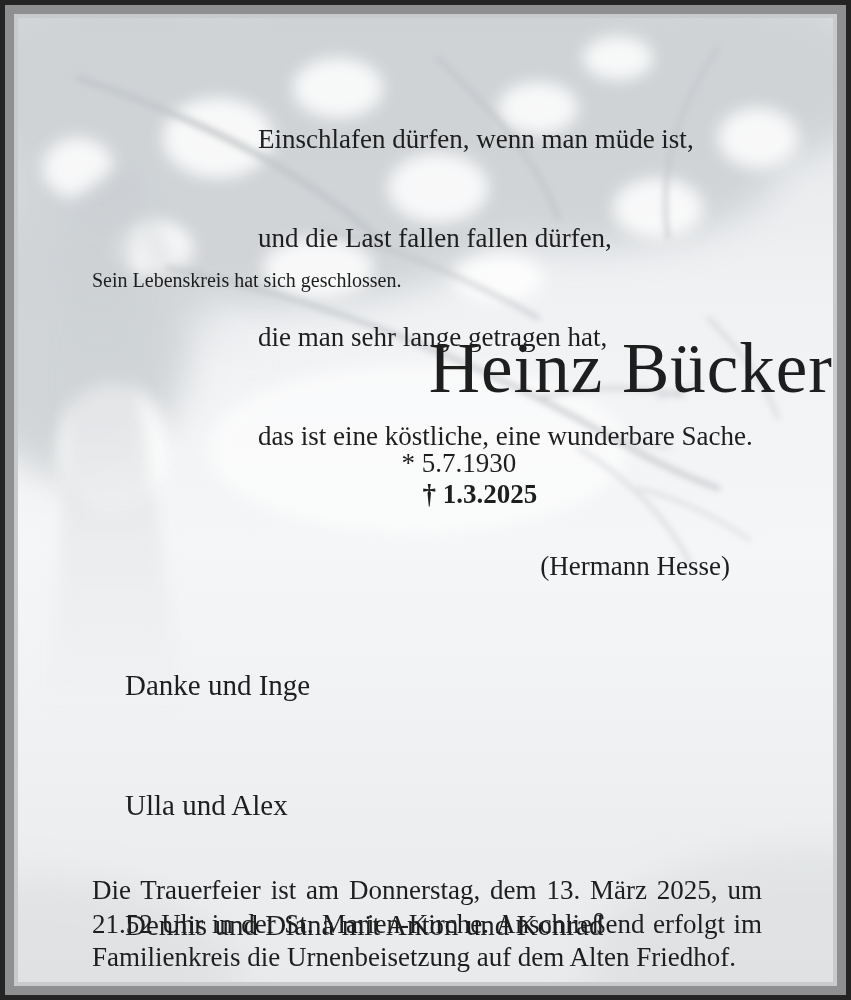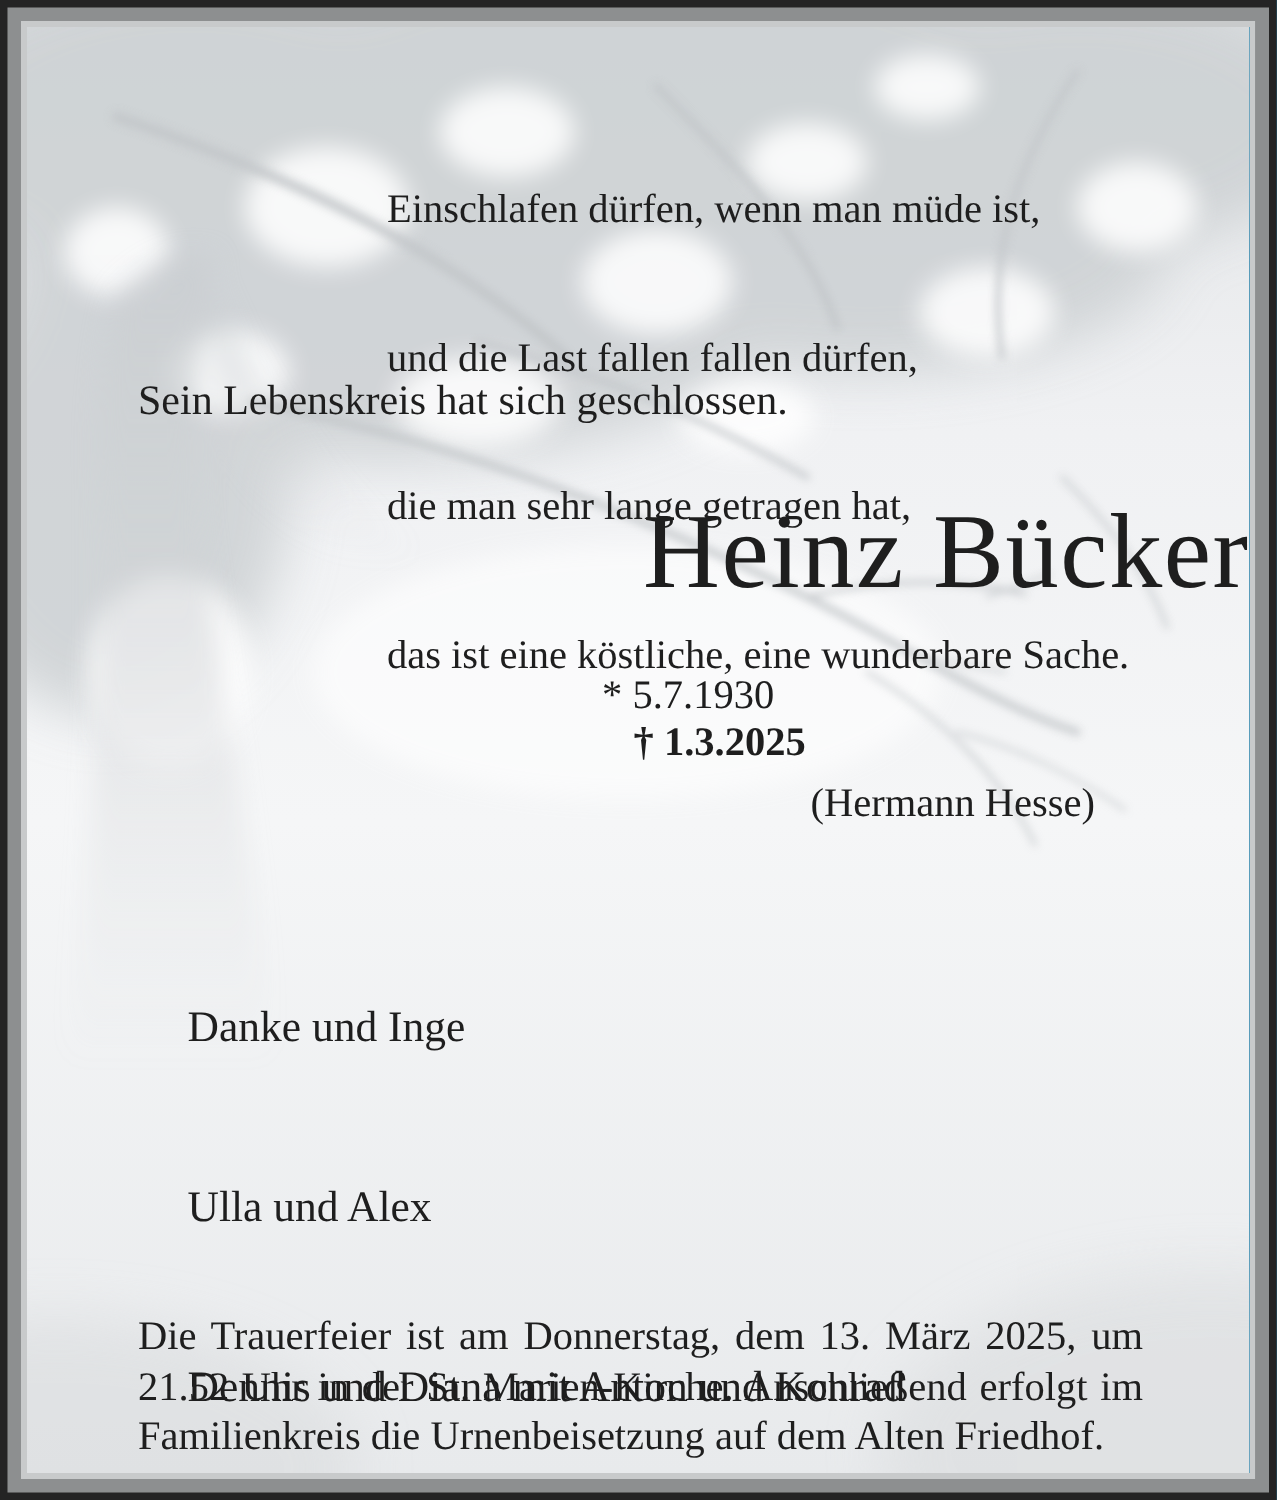--- a/index.html
+++ b/index.html
@@ -5,30 +5,30 @@
   * { margin:0; padding:0; box-sizing:border-box; }
   html,body { background:#2b2b2b; }
   body { font-family:"Liberation Serif","DejaVu Serif",serif; color:#1e1e1e; }
 
   .frame       { width:851px; height:1000px; border:5px solid #242424; }
   .frame-mid   { width:100%; height:100%; border:9px solid #8d8f90; }
   .frame-inner { width:100%; height:100%; border:4px solid #c8cacb; }
 
   .content {
     position:relative; width:100%; height:100%;
-    background:#0ea5e9; overflow:hidden;
+    background:#0f766e; overflow:hidden;
   }
   .bg { position:absolute; inset:0; width:100%; height:100%; display:block; }
 
   .txt { position:absolute; white-space:pre; }
 
   .poem { left:240px; top:39px; width:486px; font-size:27px; line-height:33px; }
-  .poem-attribution { text-align:right; padding-right:14px; }
+  .poem-attribution { text-align:right; padding-right:14px;margin-top:31px; }
 
-  .intro   { left:74px; top:234px; font-size:28px; }
+  .intro   { left:74px; top:251px; font-size:20px; }
 
   .name    { left:0; right:0; top:320px; text-align:right;
              font-size:71px; line-height:60px; padding-left:26px; letter-spacing:1px; }
 
   .dates   { left:0; right:0; top:399px; text-align:center; font-size:27px; padding-left:26px; }
   .dates .death { margin-left:42px;font-weight:bold; }
 
   .thanks  { left:74px; top:514px; font-size:28px; }
 
   .family  { left:107px; top:567px; font-size:29px; line-height:40px; }

